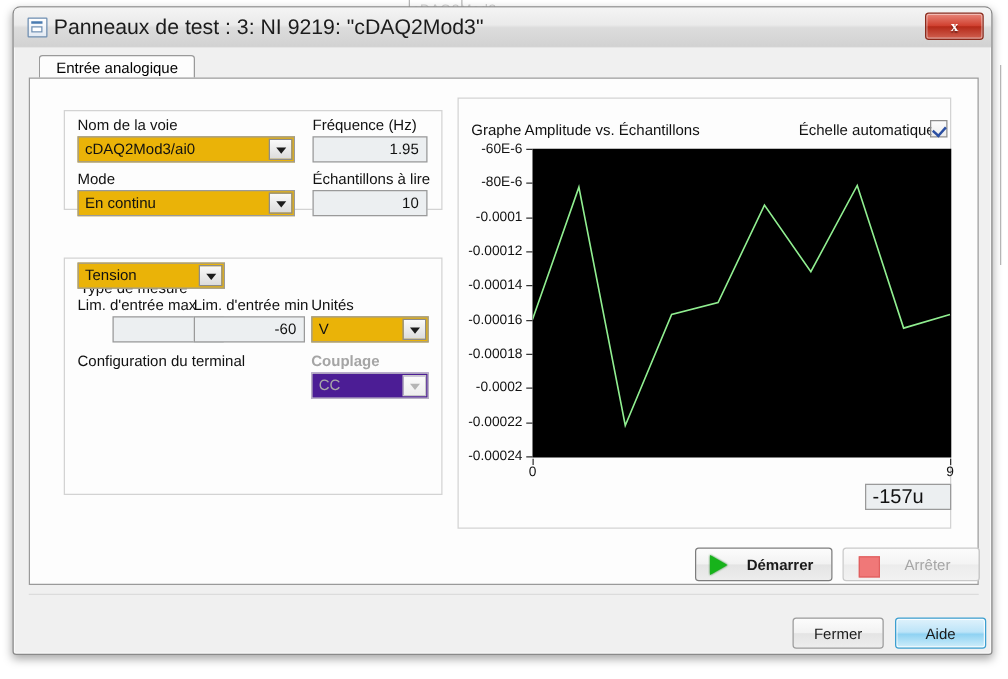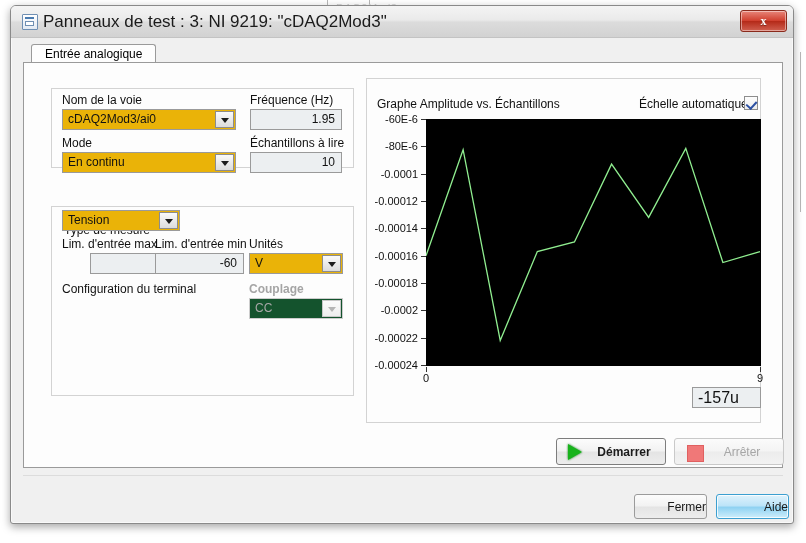--- a/index.html
+++ b/index.html
@@ -98,21 +98,21 @@
   .combo .arrowbox{
     position:absolute;right:1px;top:1px;width:19px;height:17px;
     background:linear-gradient(to bottom,#fafafa,#dcdcdc);
     border:1px solid #8c8c8c;box-sizing:border-box;
   }
   .combo .arrowbox:after{
     content:"";position:absolute;left:50%;top:50%;margin-left:-4px;margin-top:-2px;
     border-left:4px solid transparent;border-right:4px solid transparent;
     border-top:5px solid #1c1c1c;
   }
-  .combo.disabled{background:#14532d;border-color:#cdcdcd;cursor:default;}
+  .combo.disabled{background:#4c1d95;border-color:#cdcdcd;cursor:default;}
   .combo.disabled .val{color:#a8a8a8;}
   .combo.disabled .arrowbox{background:linear-gradient(to bottom,#fbfbfb,#eeeeee);border-color:#c8c8c8;}
   .combo.disabled .arrowbox:after{border-top-color:#b5b5b5;}
 
   
   .tbox{
     position:absolute;height:21px;background:#eceff1;
     border:1px solid #9a9a9a;box-sizing:border-box;
   }
   .tbox .val{
@@ -154,21 +154,21 @@
   }
   .readout .val{position:absolute;left:5px;top:0;height:19px;line-height:19px;font-size:16px;color:#111;}
 
   
   .btn{
     position:absolute;box-sizing:border-box;cursor:pointer;
     background:linear-gradient(to bottom,#fcfcfc 0%,#f2f2f2 48%,#e4e4e4 52%,#ededed 100%);
     border:1px solid #9b9b9b;border-radius:3px;
     font-size:12px;color:#1b1b1b;
   }
-  .btn .cap{position:absolute;left:0;right:0;top:50%;margin-top:-8px;height:16px;line-height:16px;text-align:right;}
+  .btn .cap{position:absolute;left:0;right:0;top:50%;margin-top:-8px;height:16px;line-height:16px;text-align:center;}
   .btn-start{left:545px;top:432px;width:110px;height:27px;border-color:#7d7d7d;}
   .btn-start .cap{left:26px;right:0;text-align:center;font-weight:bold;}
   .tri{
     position:absolute;left:11px;top:50%;margin-top:-8px;width:0;height:0;
     border-top:8px solid transparent;border-bottom:8px solid transparent;
     border-left:14px solid #17b31b;
     filter:drop-shadow(0 0 1px #0b7a0e);
   }
   .btn-stop{left:663px;top:432px;width:110px;height:27px;color:#a6a6a6;border-color:#c9c9c9;cursor:default;
     background:linear-gradient(to bottom,#fbfbfb 0%,#f4f4f4 48%,#ececec 52%,#f2f2f2 100%);}

